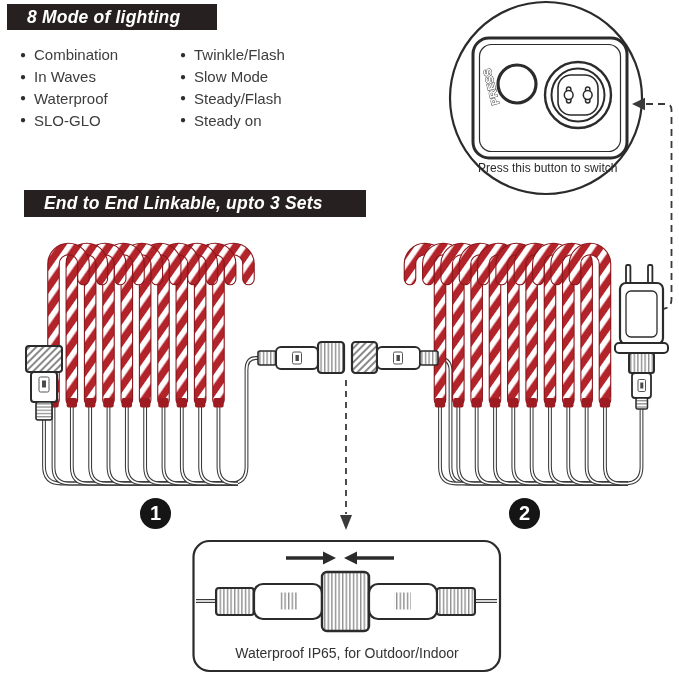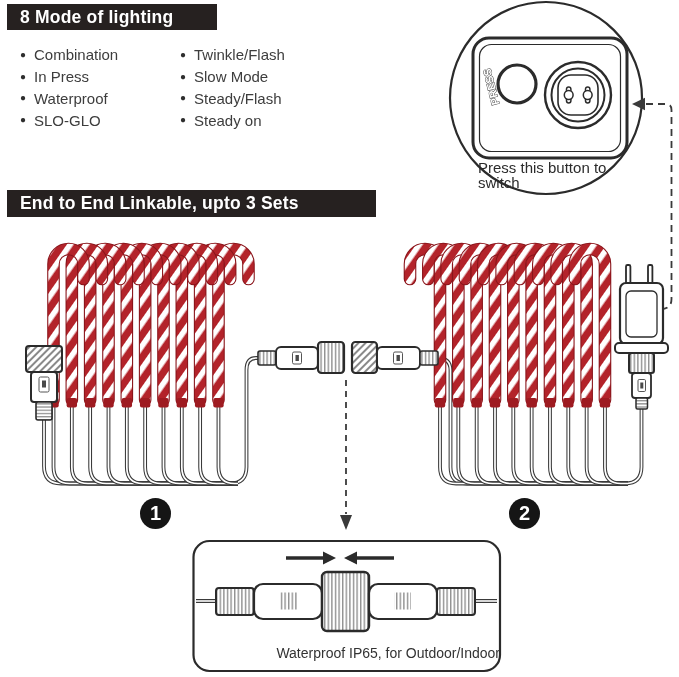--- a/index.html
+++ b/index.html
@@ -1,29 +1,29 @@
 <!DOCTYPE html>
 <html><head>
 <meta charset="utf-8">
 <style>
   html,body{margin:0;padding:0;background:#fff;}
   #canvas{position:relative;width:679px;height:677px;background:#fff;overflow:hidden;
           font-family:"Liberation Sans",sans-serif;}
   #art{position:absolute;left:0;top:0;}
   .hdrbar{position:absolute;background:#262120;color:#fff;display:flex;align-items:center;
           font-weight:bold;font-size:17.5px;letter-spacing:.2px;}
-  .hdrbar span{padding-left:13px;}
+  .hdrbar span{padding-left:20px;font-style:italic;}
   .bullets{position:absolute;list-style:none;margin:0;padding:0;}
   .bullets li{display:flex;align-items:center;height:21.8px;font-size:15px;color:#3d3d3d;}
   .bullets .dot{width:14px;color:#2e2e2e;font-size:10px;line-height:1;}
-  .callout-caption{position:absolute;left:478px;top:161px;width:160px;font-size:15px;
+  .callout-caption{position:absolute;left:478px;top:161px;width:160px;font-size:12px;
           line-height:14.5px;color:#2b2b2b;}
   .badge{position:absolute;width:31px;height:31px;border-radius:50%;background:#151515;color:#fff;
           display:flex;align-items:center;justify-content:center;font-size:20px;font-weight:bold;}
-  .detail-caption{position:absolute;left:194px;top:645px;width:306px;text-align:right;
+  .detail-caption{position:absolute;left:194px;top:645px;width:306px;text-align:center;
           font-size:14px;color:#333;}
 </style>
 </head>
 <body>
 
 <div id="canvas">
 
   <svg id="art" width="679" height="677" viewBox="0 0 679 677">
     <defs>
       <pattern id="stripes" width="13" height="13" patternUnits="userSpaceOnUse" patternTransform="rotate(35)">
@@ -245,21 +245,21 @@
     <span>8 Mode of lighting</span>
   </div>
 
   <ul class="bullets" style="left:20px;top:44px;">
     <li>
         <span class="dot">●</span>
         <span>Combination</span>
       </li>
     <li>
         <span class="dot">●</span>
-        <span>In Press</span>
+        <span>In Waves</span>
       </li>
     <li>
         <span class="dot">●</span>
         <span>Waterproof</span>
       </li>
     <li>
         <span class="dot">●</span>
         <span>SLO-GLO</span>
       </li>
   </ul>
@@ -279,21 +279,21 @@
     <li>
         <span class="dot">●</span>
         <span>Steady on</span>
       </li>
   </ul>
 
   <div class="callout-caption">
     <span style="display:block">Press this button to switch</span>
   </div>
 
-  <div class="hdrbar" style="left:7px;top:190px;width:369px;height:27px;">
+  <div class="hdrbar" style="left:24px;top:190px;width:342px;height:27px;">
     <span>End to End Linkable, upto 3 Sets</span>
   </div>
 
   <div class="badge" style="left:140px;top:498px;">
     <span>1</span>
   </div>
   <div class="badge" style="left:509px;top:498px;">
     <span>2</span>
   </div>
 

